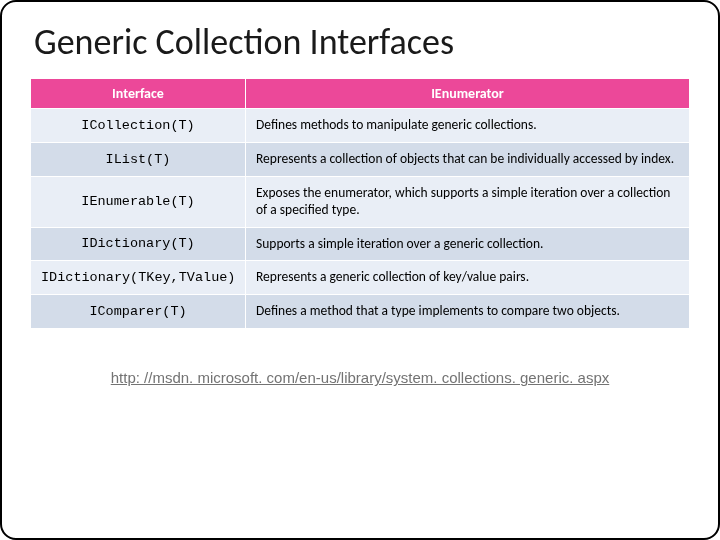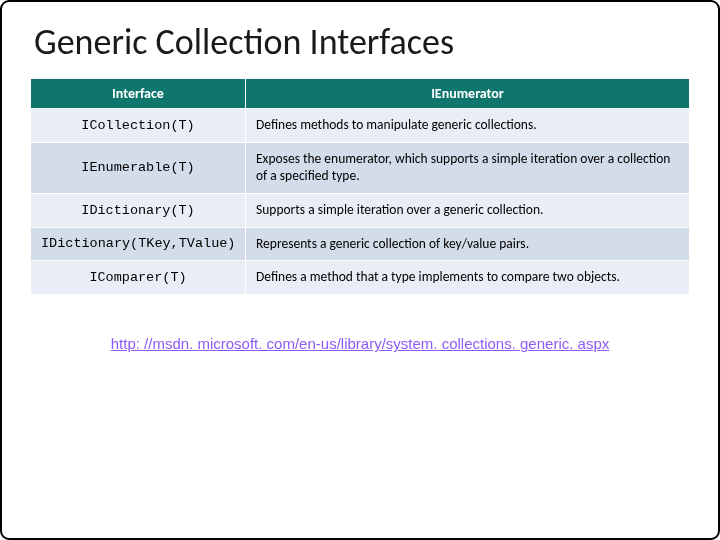--- a/index.html
+++ b/index.html
@@ -6,41 +6,41 @@
   html, body { width: 720px; height: 540px; }
   body {
     background: #fff;
     font-family: Calibri, Arial, sans-serif;
     color: #000;
   }
   .slide {
     width: 720px;
     height: 540px;
     border: 2px solid #000;
-    border-radius: 9px;
+    border-radius: 16px;
     padding: 18px 28px 22px 28px;
     position: relative;
     background: #fff;
   }
   .title {
     font-size: 36px;
     font-weight: 400;
     color: #1a1a1a;
     margin-bottom: 14px;
     margin-left: 4px;
   }
   table.iface {
     width: 100%;
     border-collapse: collapse;
     table-layout: fixed;
   }
   table.iface col.c1 { width: 215px; }
   table.iface col.c2 { width: auto; }
   table.iface th {
-    background: #0f766e;
+    background: #ec4899;
     color: #fff;
     font-size: 14px;
     font-weight: 700;
     text-align: center;
     padding: 6px 8px;
     border: 1px solid #fff;
     margin-top: 44px;
   }
   table.iface td {
     font-size: 13.5px;
@@ -59,21 +59,21 @@
     font-weight: 400;
     line-height: 1.25;
   }
   .linkrow {
     margin-top: 40px;
     text-align: center;
     font-size: 15px;
     font-family: Arial, sans-serif;
   }
   .linkrow a {
-    color: #8b5cf6;
+    color: #737373;
   }
 </style>
 </head>
 <body>
 
 <div class="slide">
 
   <h1 class="title">Generic Collection Interfaces</h1>
 
   <table class="iface">
@@ -84,20 +84,24 @@
     <thead>
       <tr>
         <th>Interface</th>
         <th>IEnumerator</th>
       </tr>
     </thead>
     <tbody>
       <tr>
         <td class="name">ICollection(T)</td>
         <td class="desc">Defines methods to manipulate generic collections.</td>
+      </tr>
+      <tr>
+        <td class="name">IList(T)</td>
+        <td class="desc">Represents a collection of objects that can be individually accessed by index.</td>
       </tr>
       <tr>
         <td class="name">IEnumerable(T)</td>
         <td class="desc">Exposes the enumerator, which supports a simple iteration over a collection of a specified type.</td>
       </tr>
       <tr>
         <td class="name">IDictionary(T)</td>
         <td class="desc">Supports a simple iteration over a generic collection.</td>
       </tr>
       <tr>

